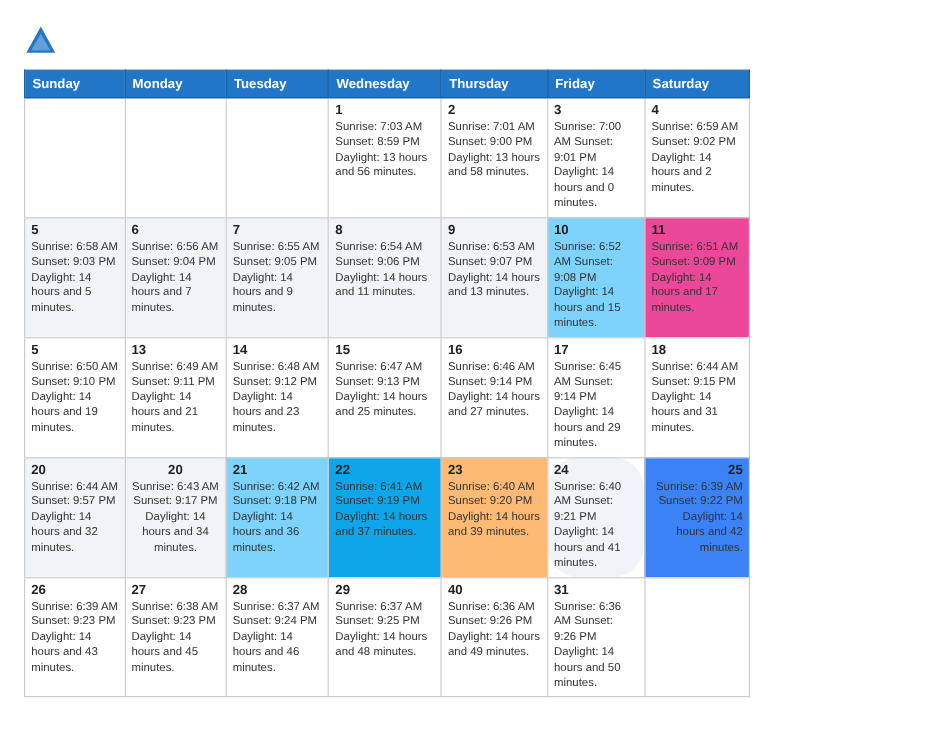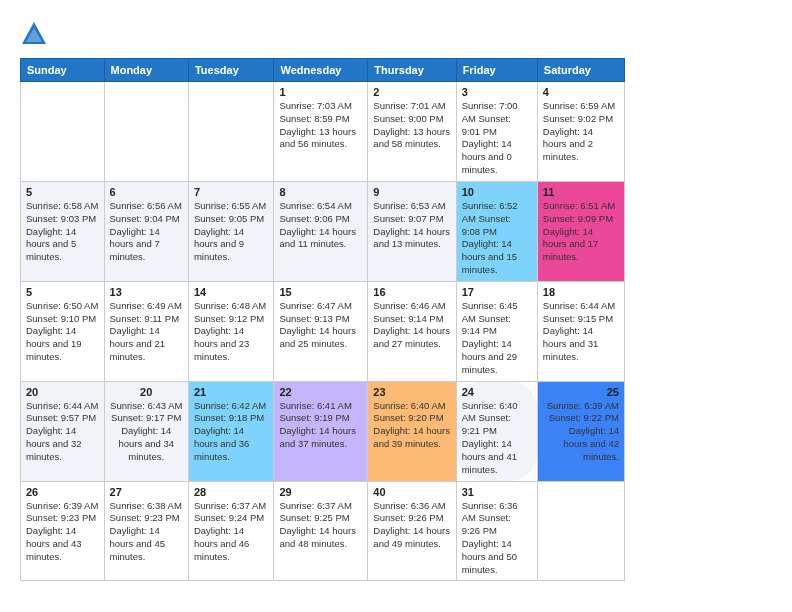--- a/index.html
+++ b/index.html
@@ -261,21 +261,21 @@
             <div class="day-info">Sunrise: 6:43 AM
 Sunset: 9:17 PM
 Daylight: 14 hours and 34 minutes.</div>
           </td>
           <td style="background: #7dd3fc;">
             <div class="day-number">21</div>
             <div class="day-info">Sunrise: 6:42 AM
 Sunset: 9:18 PM
 Daylight: 14 hours and 36 minutes.</div>
           </td>
-          <td style="background: #c4b5fd;">
+          <td style="background: #0ea5e9;">
             <div class="day-number">22</div>
             <div class="day-info">Sunrise: 6:41 AM
 Sunset: 9:19 PM
 Daylight: 14 hours and 37 minutes.</div>
           </td>
           <td style="background: #fdba74;">
             <div class="day-number">23</div>
             <div class="day-info">Sunrise: 6:40 AM
 Sunset: 9:20 PM
 Daylight: 14 hours and 39 minutes.</div>

